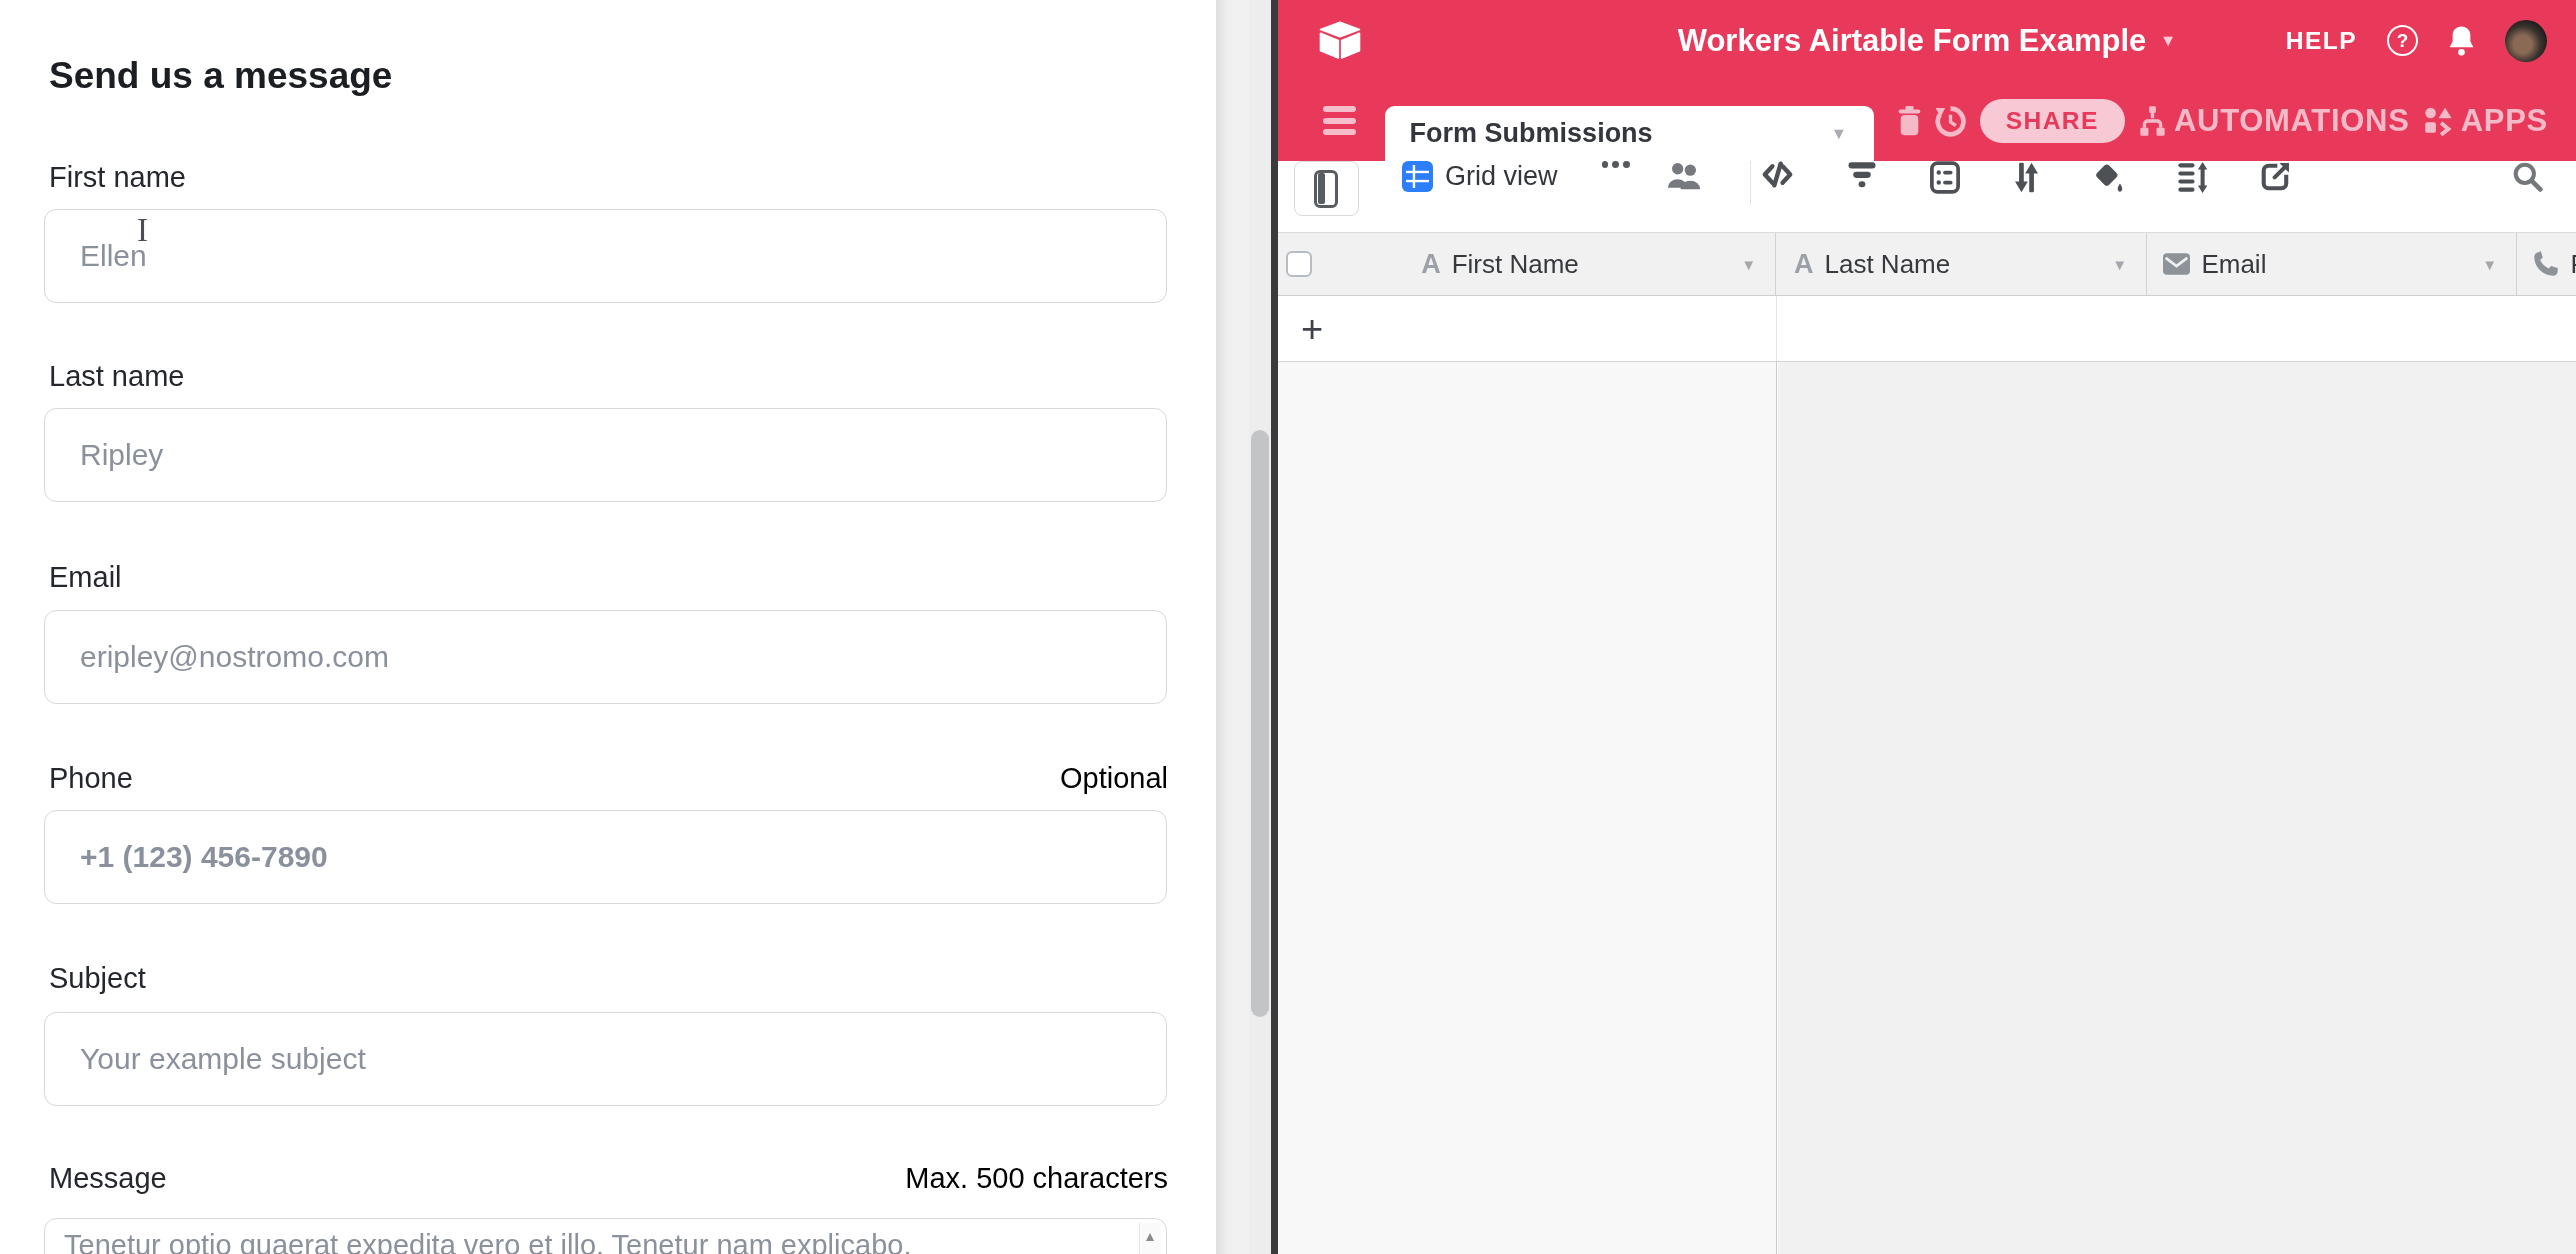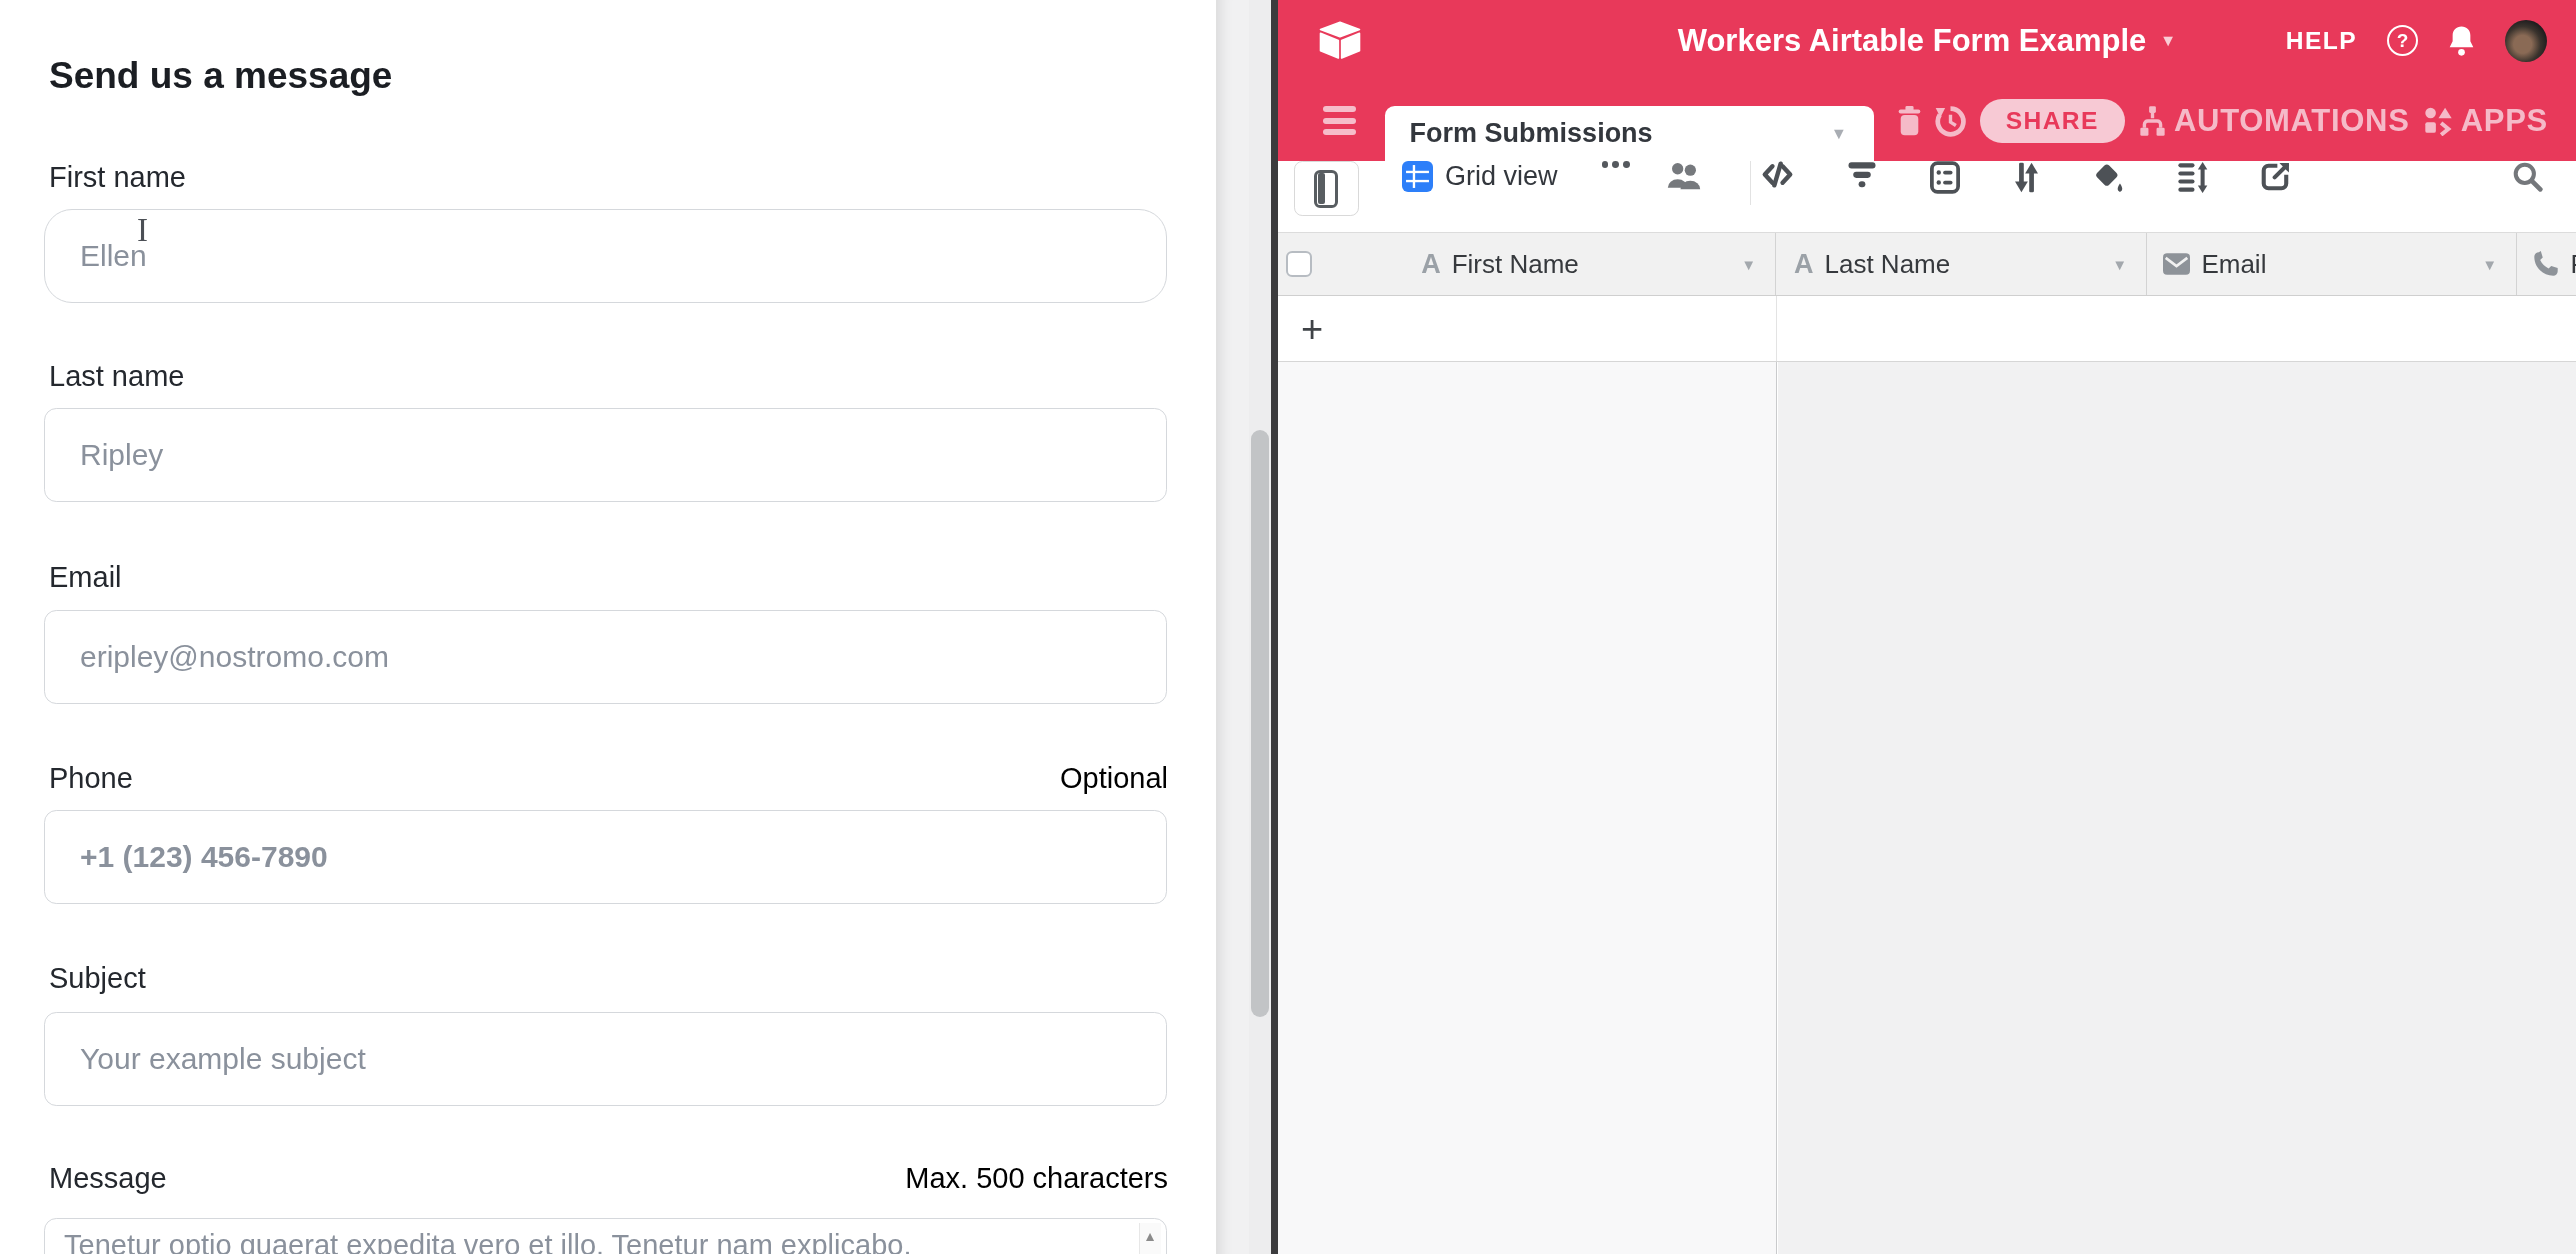--- a/index.html
+++ b/index.html
@@ -109,21 +109,21 @@
 </style>
 </head>
 <body>
 
 <div id="root">
 
   <div class="form-pane">
     <div class="form-heading">Send us a message</div>
 
     <div class="f-label" style="top:161px">First name</div>
-    <input class="f-input" style="top: 209px; border-radius: 28px;" placeholder="Ellen">
+    <input class="f-input" style="top: 209px;" placeholder="Ellen">
     <span class="ibeam-cursor">I</span>
 
     <div class="f-label" style="top:360px">Last name</div>
     <input class="f-input" style="top: 408px;" placeholder="Ripley">
 
     <div class="f-label" style="top:561px">Email</div>
     <input class="f-input" style="top: 610px;" placeholder="eripley@nostromo.com">
 
     <div class="f-label" style="top:762px">Phone</div>
     <div class="f-hint" style="top:762px">Optional</div>

